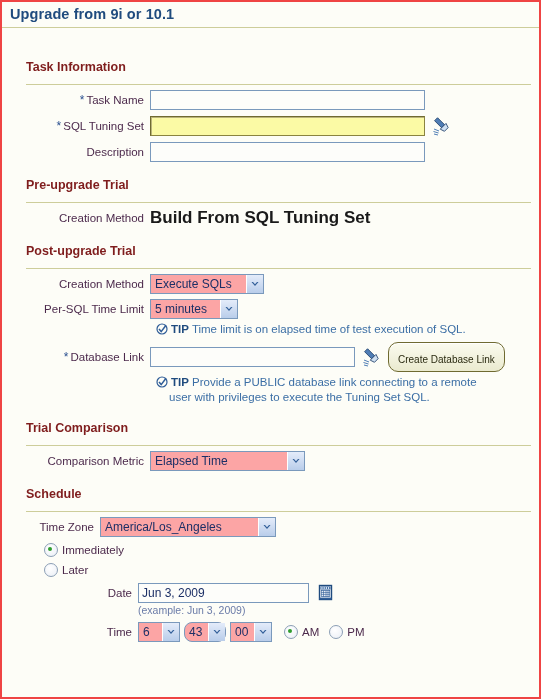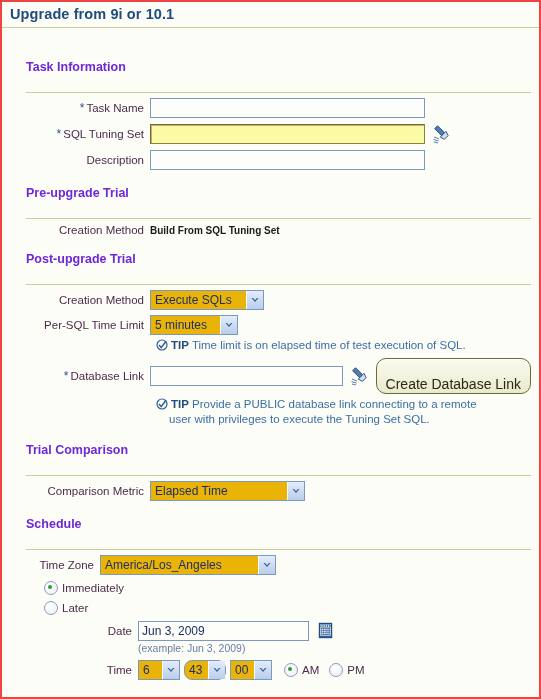--- a/index.html
+++ b/index.html
@@ -41,25 +41,25 @@
     padding: 0 8px 0 8px;
     background: #fdfdf7;
   }
   
   .section {
     margin: 0;
   }
   .section-head {
     box-sizing: border-box;
     margin: 0 0 0 16px;
-    padding: 0 0 18px 0;
+    padding: 0 0 10px 0;
     border-bottom: 1px solid #cdcd9a;
     font-size: 12.5px;
     font-weight: bold;
-    color: #6d28d9;
+    color: #7f1d1d;
   }
   .sec-top-gap-1 { padding-top: 32px; }
   .sec-top-gap   { padding-top: 16px; }
   
   .row {
     display: flex;
     align-items: center;
     padding: 5px 0 0 0;
   }
   .row-tip {
@@ -76,21 +76,21 @@
     font-size: 11.5px;
     color: #4c2a4c;
     white-space: nowrap;
   }
   .req-star {
     color: #2a4f8f;
     font-size: 12px;
     padding-right: 2px;
   }
   .value-bold {
-    font-size: 10px;
+    font-size: 17px;
     font-weight: bold;
     color: #1a1a1a;
   }
   
   .txt {
     box-sizing: border-box;
     height: 20px;
     border: 1px solid #7a99bc;
     background: #fdfdfa;
     font-family: "Liberation Sans", sans-serif;
@@ -109,21 +109,21 @@
     border-left-color: #6f6a31;
     box-shadow: inset 1px 1px 0 #b9b37a;
   }
   
   .sel {
     box-sizing: border-box;
     display: inline-flex;
     align-items: stretch;
     height: 20px;
     border: 1px solid #7a99bc;
-    background: #eab308;
+    background: #fca5a5;
     cursor: pointer;
   }
   .sel-text {
     display: flex;
     align-items: center;
     padding: 0 5px 0 4px;
     font-size: 12px;
     color: #1c2f66;
     white-space: nowrap;
   }
@@ -173,26 +173,26 @@
     margin-right: 3px;
     position: relative;
     top: 2px;
   }
   
   .btn {
     box-sizing: border-box;
     display: inline-block;
     height: 30px;
     line-height: 17px;
-    padding: 17px 9px;
+    padding: 8px 9px;
     border: 1px solid #6f6a31;
     border-radius: 10px;
     background: linear-gradient(#fbfbef, #eaeacf);
     font-family: "Liberation Sans", sans-serif;
-    font-size: 14px;
+    font-size: 10px;
     color: #2a2a10;
     white-space: nowrap;
     cursor: pointer;
     box-shadow: inset 0 1px 0 #ffffff;
     margin-left: 5px;
   }
   
   .tip-block {
     padding-left: 146px;
     font-size: 11.5px;

